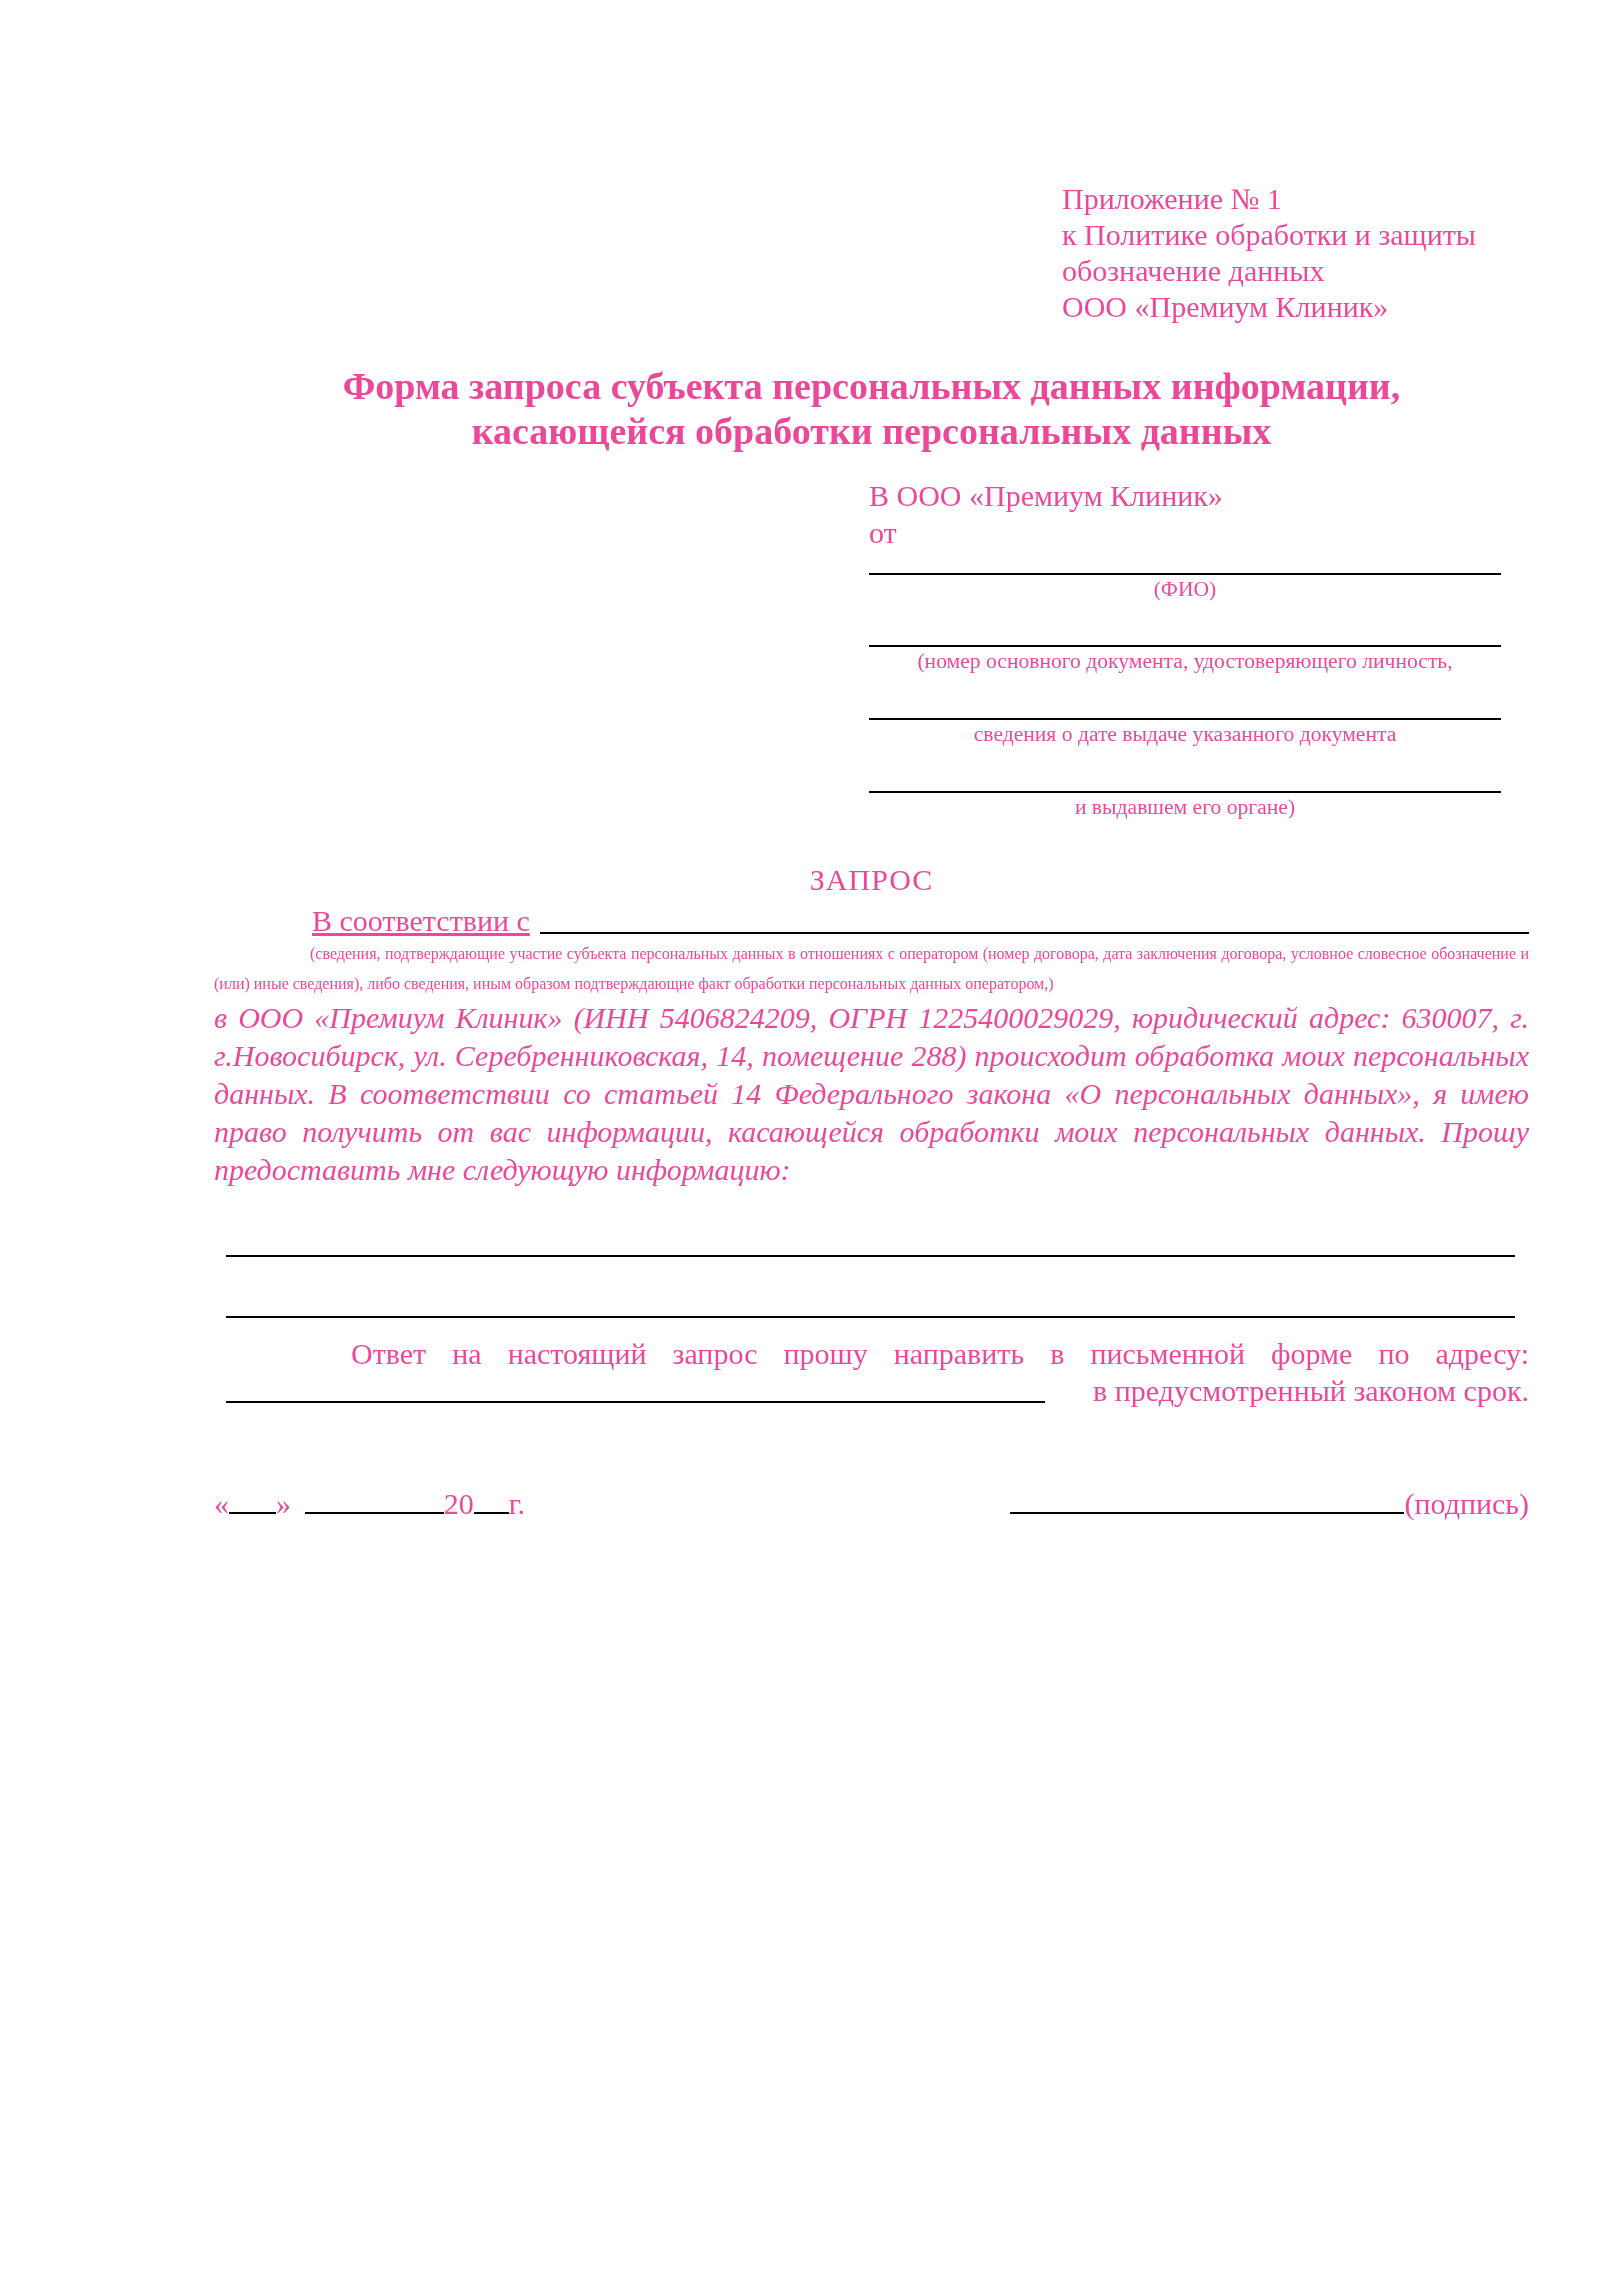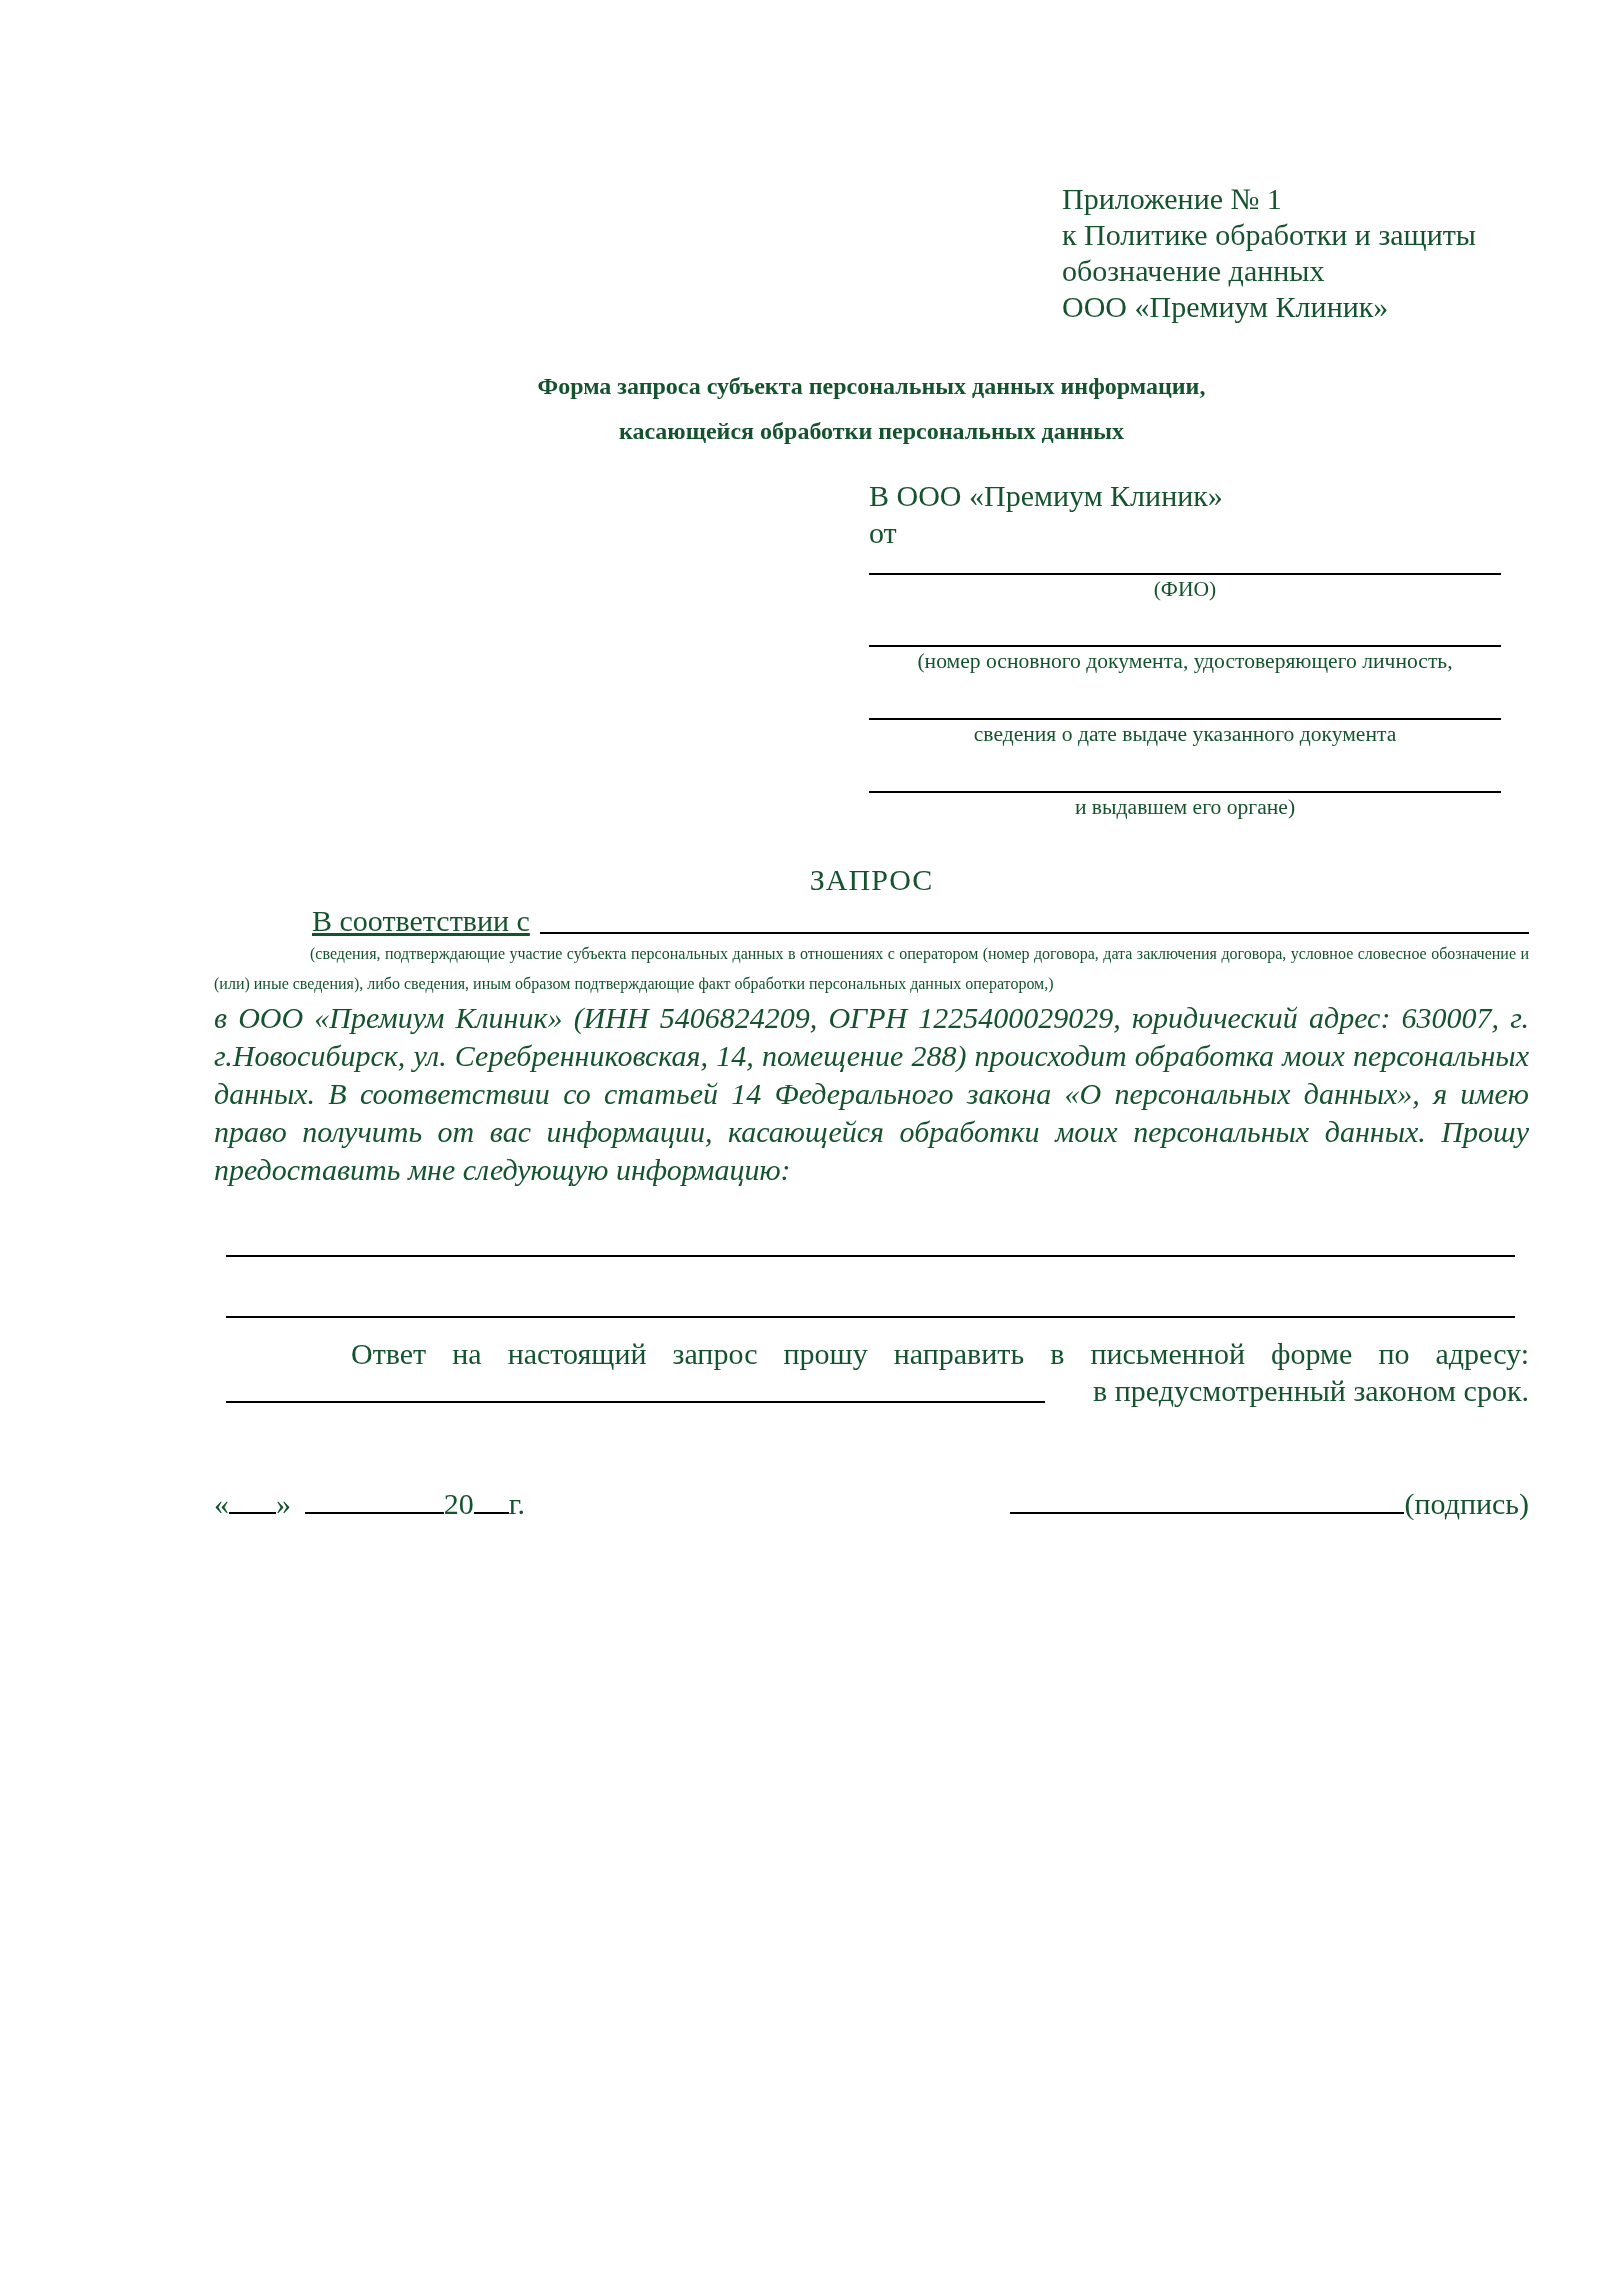--- a/index.html
+++ b/index.html
@@ -6,21 +6,21 @@
     margin: 0;
     padding: 0;
     background: #888;
   }
   .page {
     position: relative;
     width: 1621px;
     height: 2294px;
     background: #ffffff;
     font-family: "Liberation Serif", "DejaVu Serif", serif;
-    color: #14532d;
+    color: #ec4899;
     overflow: hidden;
   }
   .content {
     position: absolute;
     left: 214px;
     top: 181px;
     width: 1315px;
     font-size: 30px;
     line-height: 37px;
   }
@@ -28,21 +28,21 @@
   .header-block {
     margin-left: 848px;
     line-height: 36px;
     white-space: nowrap;
   }
   
   .doc-title {
     margin-top: 39px;
     text-align: center;
     font-weight: bold;
-    font-size: 24px;
+    font-size: 38px;
     line-height: 45px;
   }
   
   .addressee {
     margin-top: 23px;
     margin-left: 655px;
     width: 632px;
   }
   .addressee-to, .addressee-from { line-height: 37px; }
   .field { margin-top: 0; }

